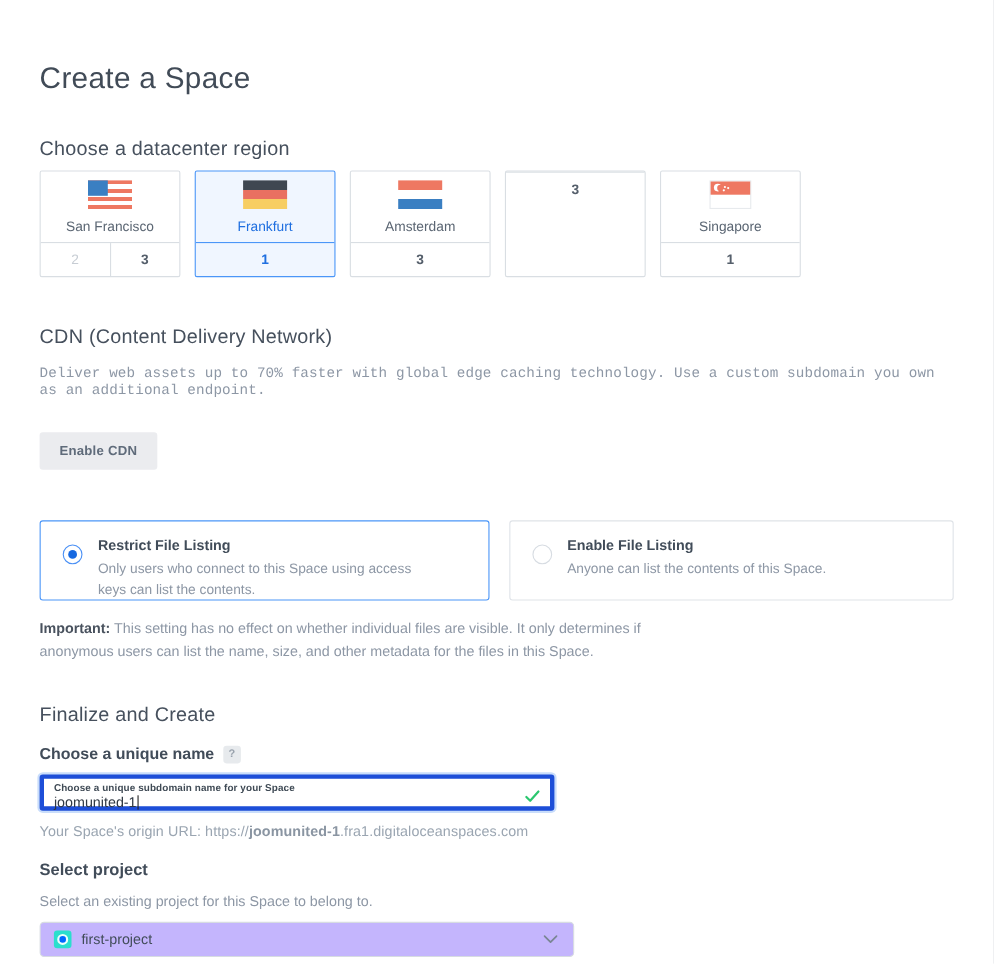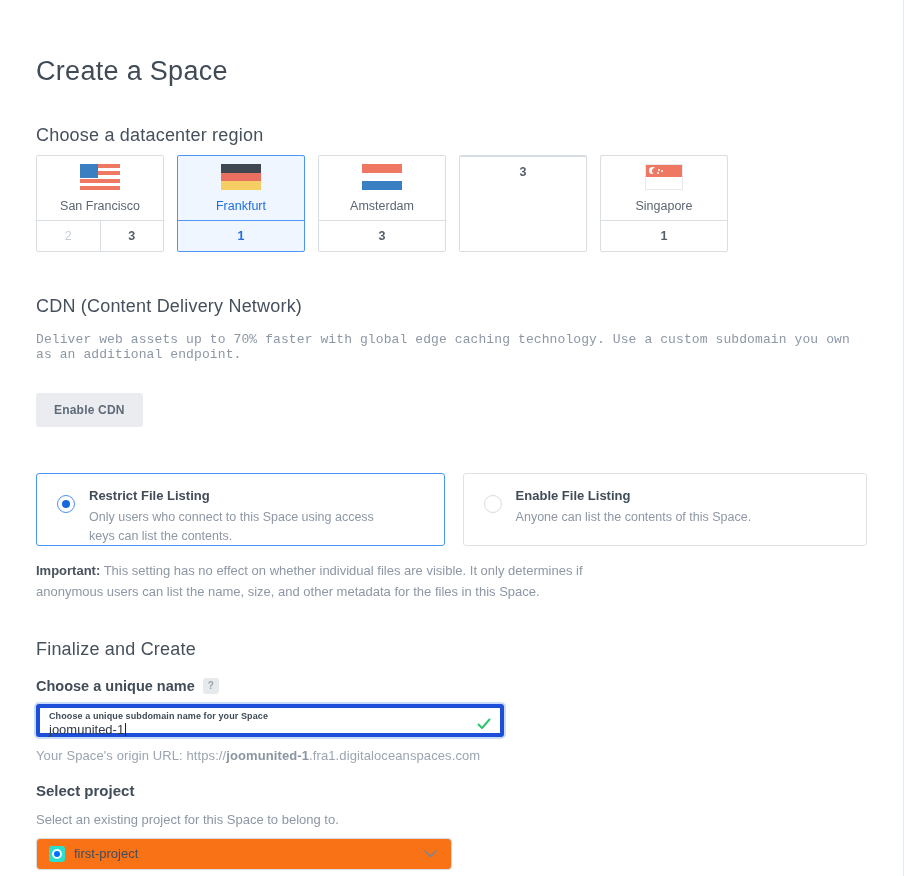--- a/index.html
+++ b/index.html
@@ -127,22 +127,22 @@
   .name-input .value { font-size: 13px; color: #2f3843; }
   .caret { width: 1px; height: 13px; background: #222; margin-left: 1px; }
   .check-icon { position: absolute; right: 9px; top: 10px; }
 
   .origin-url { margin-top: 11px; font-size: 13px; color: #9aa5b1; letter-spacing:.1px; }
   .origin-url b { font-weight: 700; color: #8a95a2; }
 
   .project-heading { margin-top: 19px; font-size: 15px; font-weight: 700; color: #414c59; }
   .project-desc { margin-top: 13px; font-size: 13px; color: #8d97a5; }
   .project-select {
-    margin-top: 11px; width: 416px; height: 32px;
-    border: 1px solid #d7dce2; border-radius: 4px; background: #f97316;
+    margin-top: 11px; width: 486px; height: 32px;
+    border: 1px solid #d7dce2; border-radius: 4px; background: #c4b5fd;
     display: flex; align-items: center; padding: 0 12px; cursor: pointer;
   }
   .proj-icon {
     width: 16px; height: 16px; border-radius: 3px; background: #2adfcd;
     display:flex; align-items:center; justify-content:center; margin-right: 9px; flex:none;
   }
   .proj-icon .dot { width: 10px; height: 10px; border-radius: 50%; background:#0069ff; border: 2px solid #eafffc; }
   .proj-name { font-size: 13px; color: #414c59; flex: 1; }
   .chevron { flex: none; margin-right: 2px; }
 

